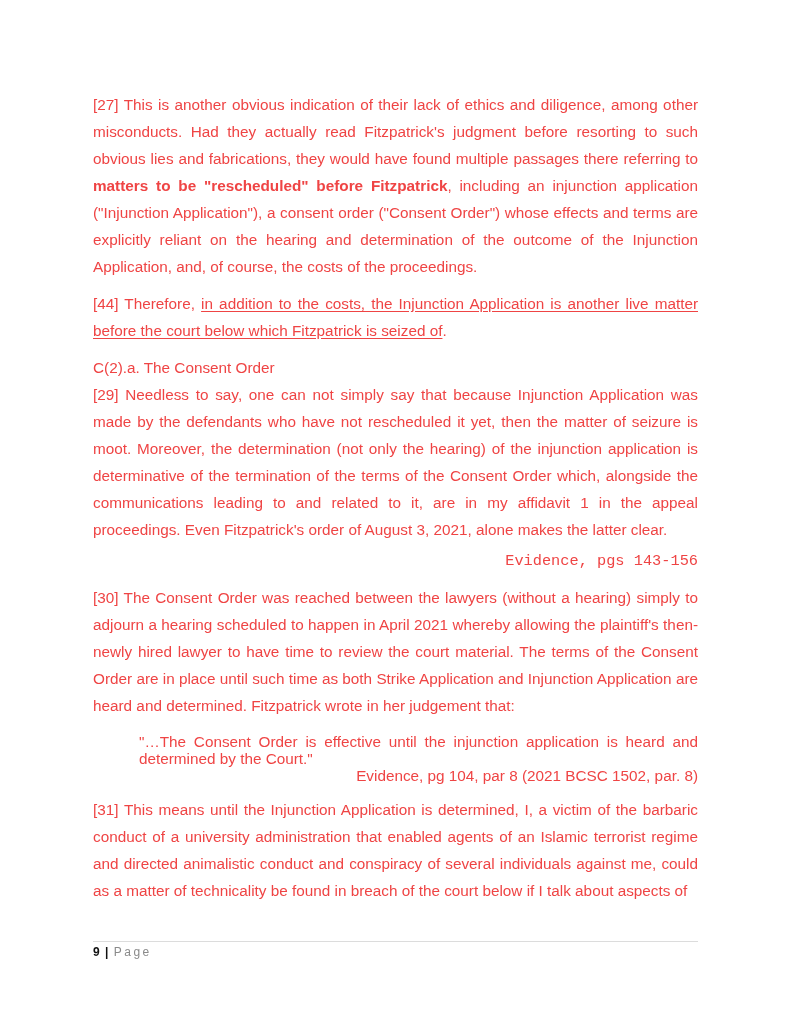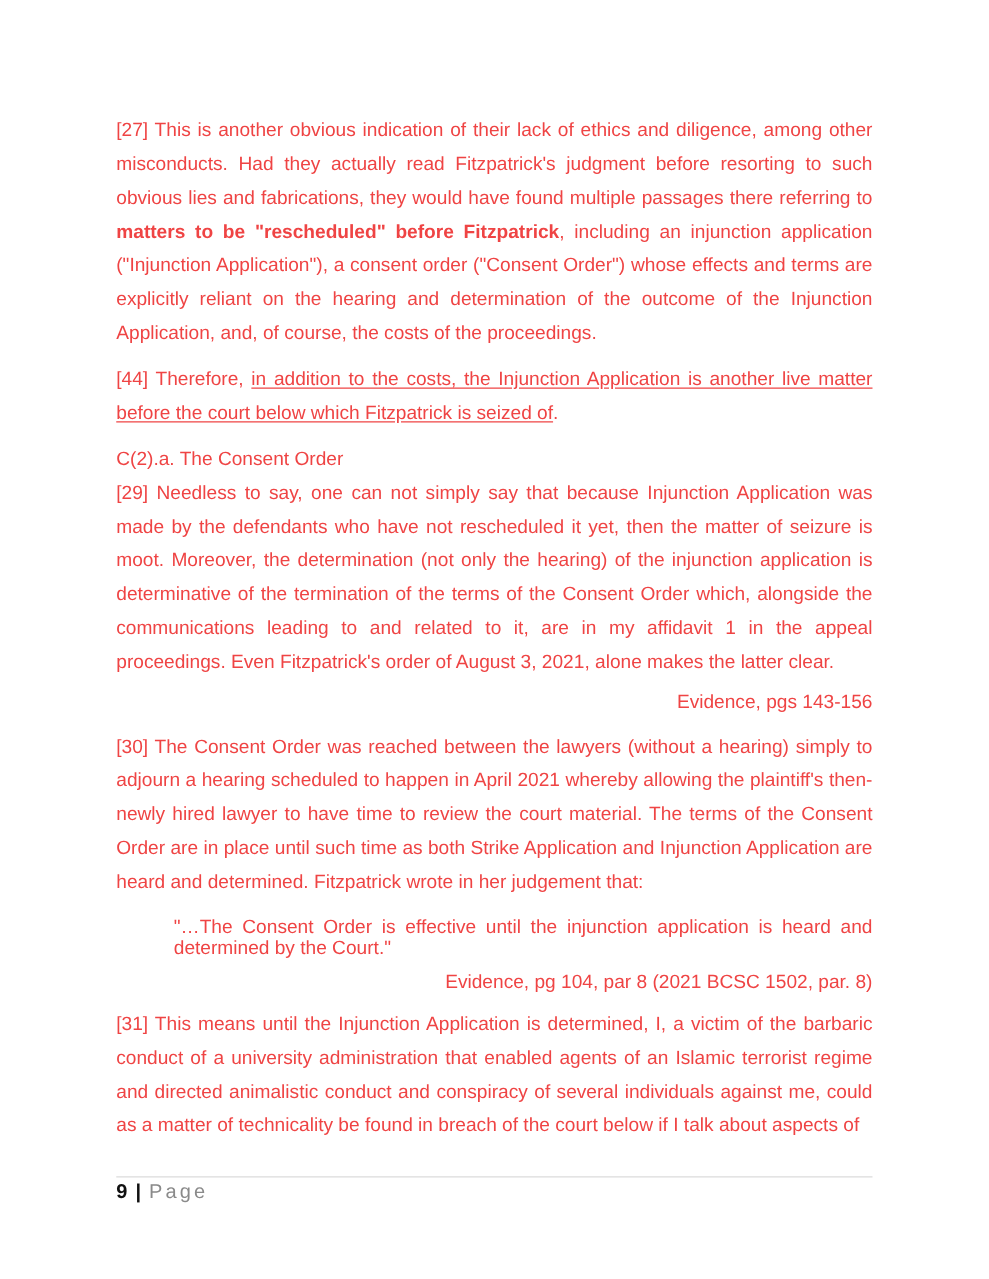--- a/index.html
+++ b/index.html
@@ -6,25 +6,25 @@
   body { width: 791px; height: 1023px; position: relative; overflow: hidden; }
   .page {
     position: absolute; left: 93px; top: 91px; width: 605px;
     font-family: "Liberation Sans", sans-serif; font-size: 15.3px; color: #ef4444;
     line-height: 27px;
   }
   p { margin: 0; text-align: justify; }
   .para { margin-bottom: 10px; }
   u { text-decoration: underline; text-underline-offset: 2px; }
   .heading { font-weight: normal; margin: 4px 0 0 0; line-height: 27px; }
-  .cite { text-align: right; line-height: 17px; margin: 10px 0 14px 0; }
+  .cite { text-align: right; line-height: 17px; margin: 10px 0 14px 0; font-family: Liberation Mono, monospace; }
   .quote { margin: 14px 0 0 46px; line-height: 17px; text-align: justify; }
-  .quote-cite { text-align: right; line-height: 17px; margin: 10px 0 12px 0; }
+  .quote-cite { text-align: right; line-height: 17px; margin: 0 0 12px 0; }
   .footer-line { position: absolute; left: 93px; top: 941px; width: 605px; height: 1px; background: #dcdcdc; }
-  .footer { position: absolute; left: 93px; top: 945px; font-family: "Liberation Sans", sans-serif; font-size: 16px; }
+  .footer { position: absolute; left: 93px; top: 945px; font-family: "Liberation Sans", sans-serif; font-size: 12px; }
   .footer .num { font-weight: bold; color: #111; }
   .footer .bar { font-weight: bold; color: #111; margin: 0 2px; }
   .footer .pg { color: #8a8a8a; letter-spacing: 2.5px; }
 </style>
 </head>
 <body>
 
 <div class="page">
   <p class="para"><span>[27] This is another obvious indication of their lack of ethics and diligence, among other misconducts. Had they actually read Fitzpatrick's judgment before resorting to such obvious lies and fabrications, they would have found multiple passages there referring to </span><b>matters to be "rescheduled" before Fitzpatrick</b><span>, including an injunction application ("Injunction Application"), a consent order ("Consent Order") whose effects and terms are explicitly reliant on the hearing and determination of the outcome of the Injunction Application, and, of course, the costs of the proceedings.</span></p>
 

